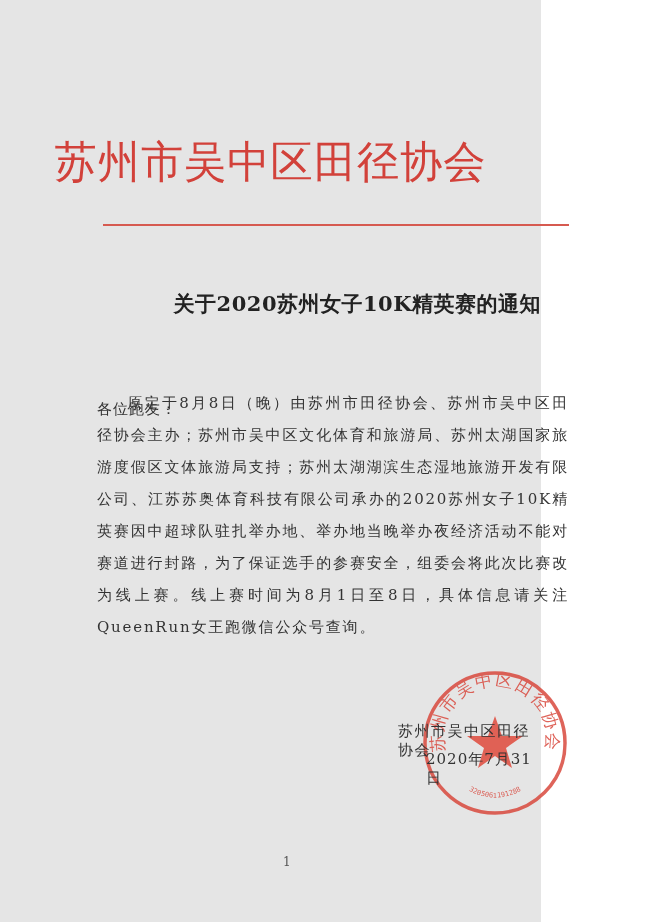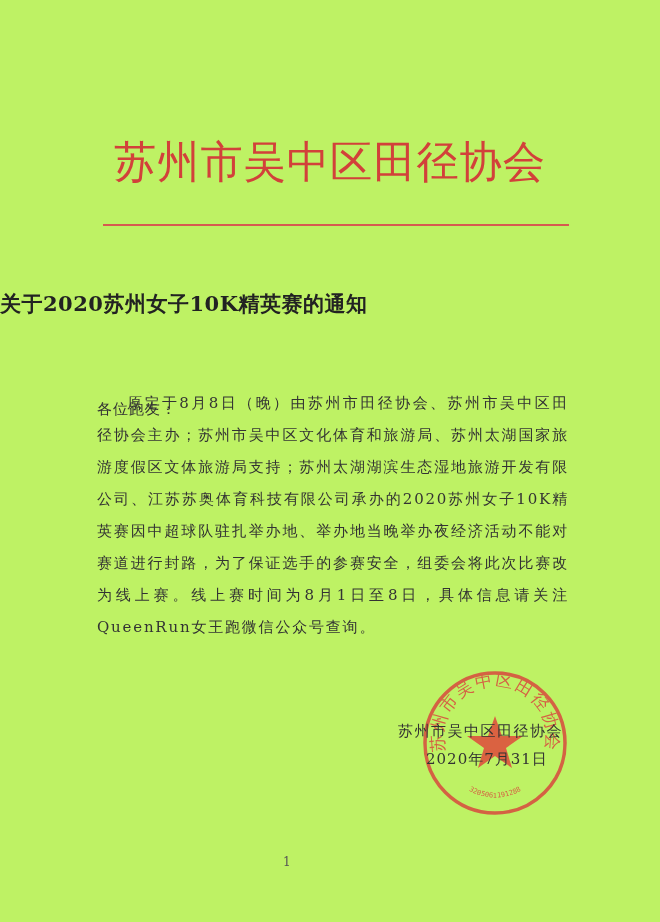--- a/index.html
+++ b/index.html
@@ -1,32 +1,32 @@
 <!DOCTYPE html>
 <html><head>
   <meta charset="utf-8">
   <style>
     html, body { margin: 0; padding: 0; }
     body {
       width: 660px; height: 922px; background: #ffffff; position: relative; overflow: hidden;
       font-family: "DejaVu Serif", "Liberation Serif", serif;
       color: #2a2a2a;
     }
-    .page { position: absolute; left: 0; top: 0; width: 660px; height: 922px; background: #bef264; }
+    .page { position: absolute; left: 0; top: 0; width: 541px; height: 922px; background: #e5e5e5; }
     .letterhead {
       position: absolute; left: 0; right: 0; top: 133px; text-align: center;
       font-family: "DejaVu Serif", serif; font-size: 44px; letter-spacing: 1px;
       color: #d2413a; font-weight: normal; transform: scaleX(0.96);
     }
     .head-rule {
       position: absolute; left: 103px; width: 466px; top: 224px; height: 0;
       border-top: 2px solid #d65a50;
     }
     .doc-title {
-      position: absolute; left: 0; right: 0; top: 290px; text-align: left;
+      position: absolute; left: 0; right: 0; top: 290px; text-align: right;
       font-family: "DejaVu Serif", serif; font-weight: bold; font-size: 21px;
       color: #222; letter-spacing: 0.5px;
     }
     .salutation {
       position: absolute; left: 97px; top: 355px; font-size: 15px; color: #333;
       letter-spacing: 1px;
       margin-top: 45px;
     }
     .body-text {
       position: absolute; left: 97px; top: 387px; width: 472px;

